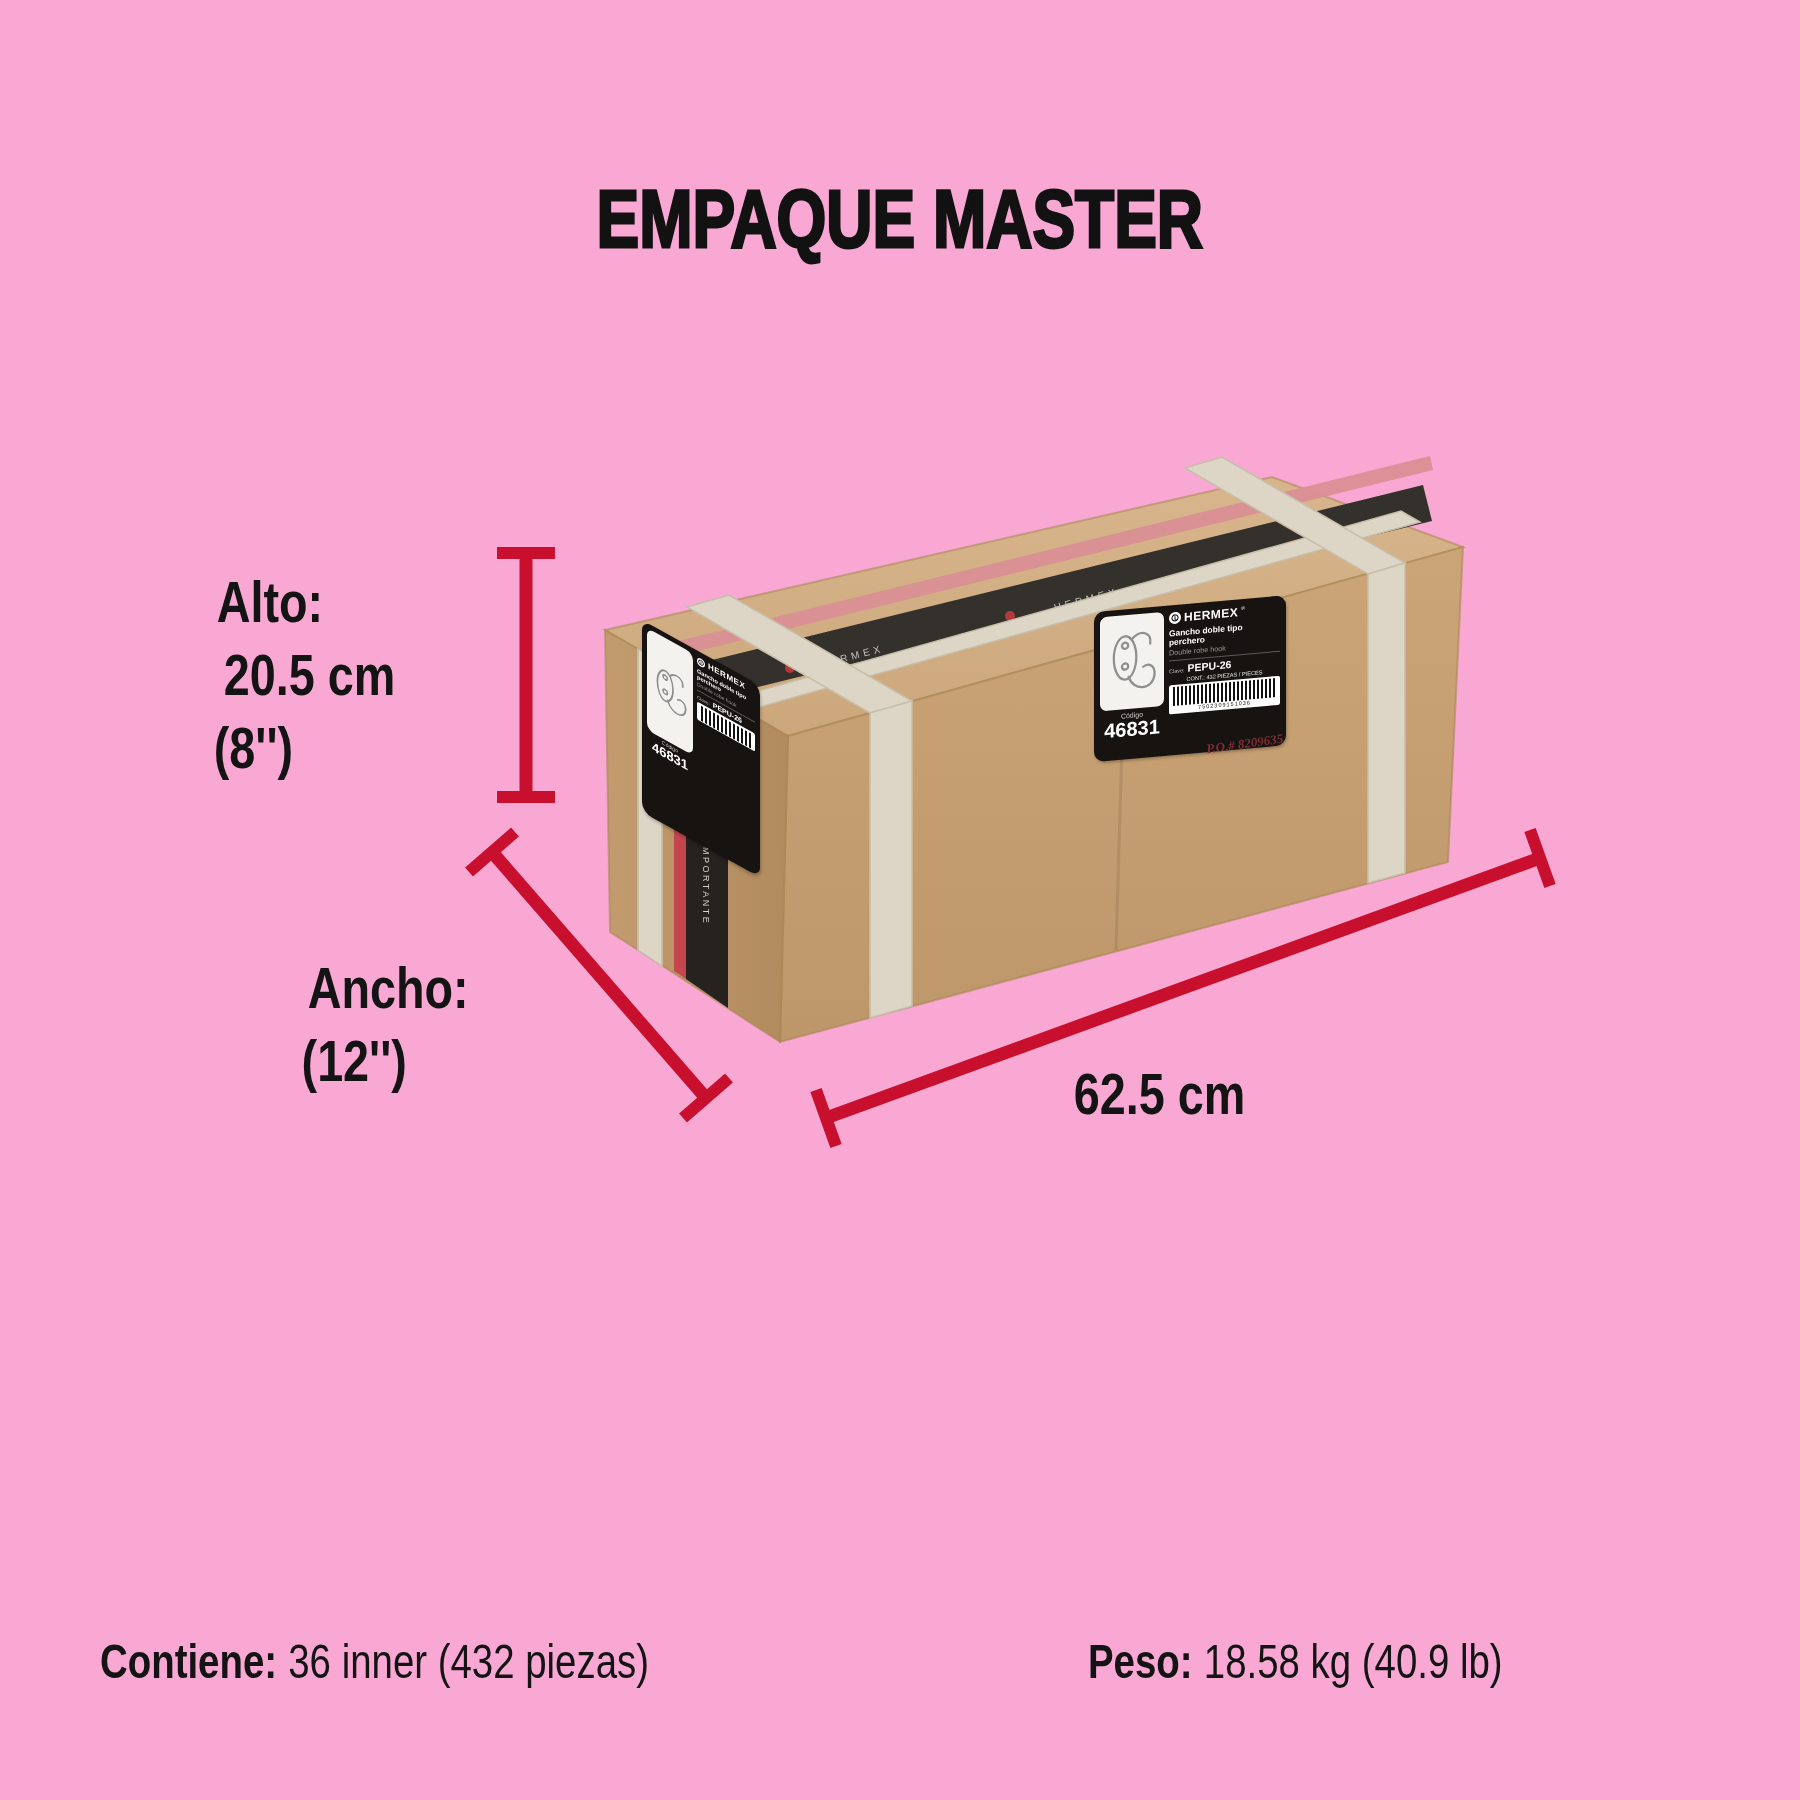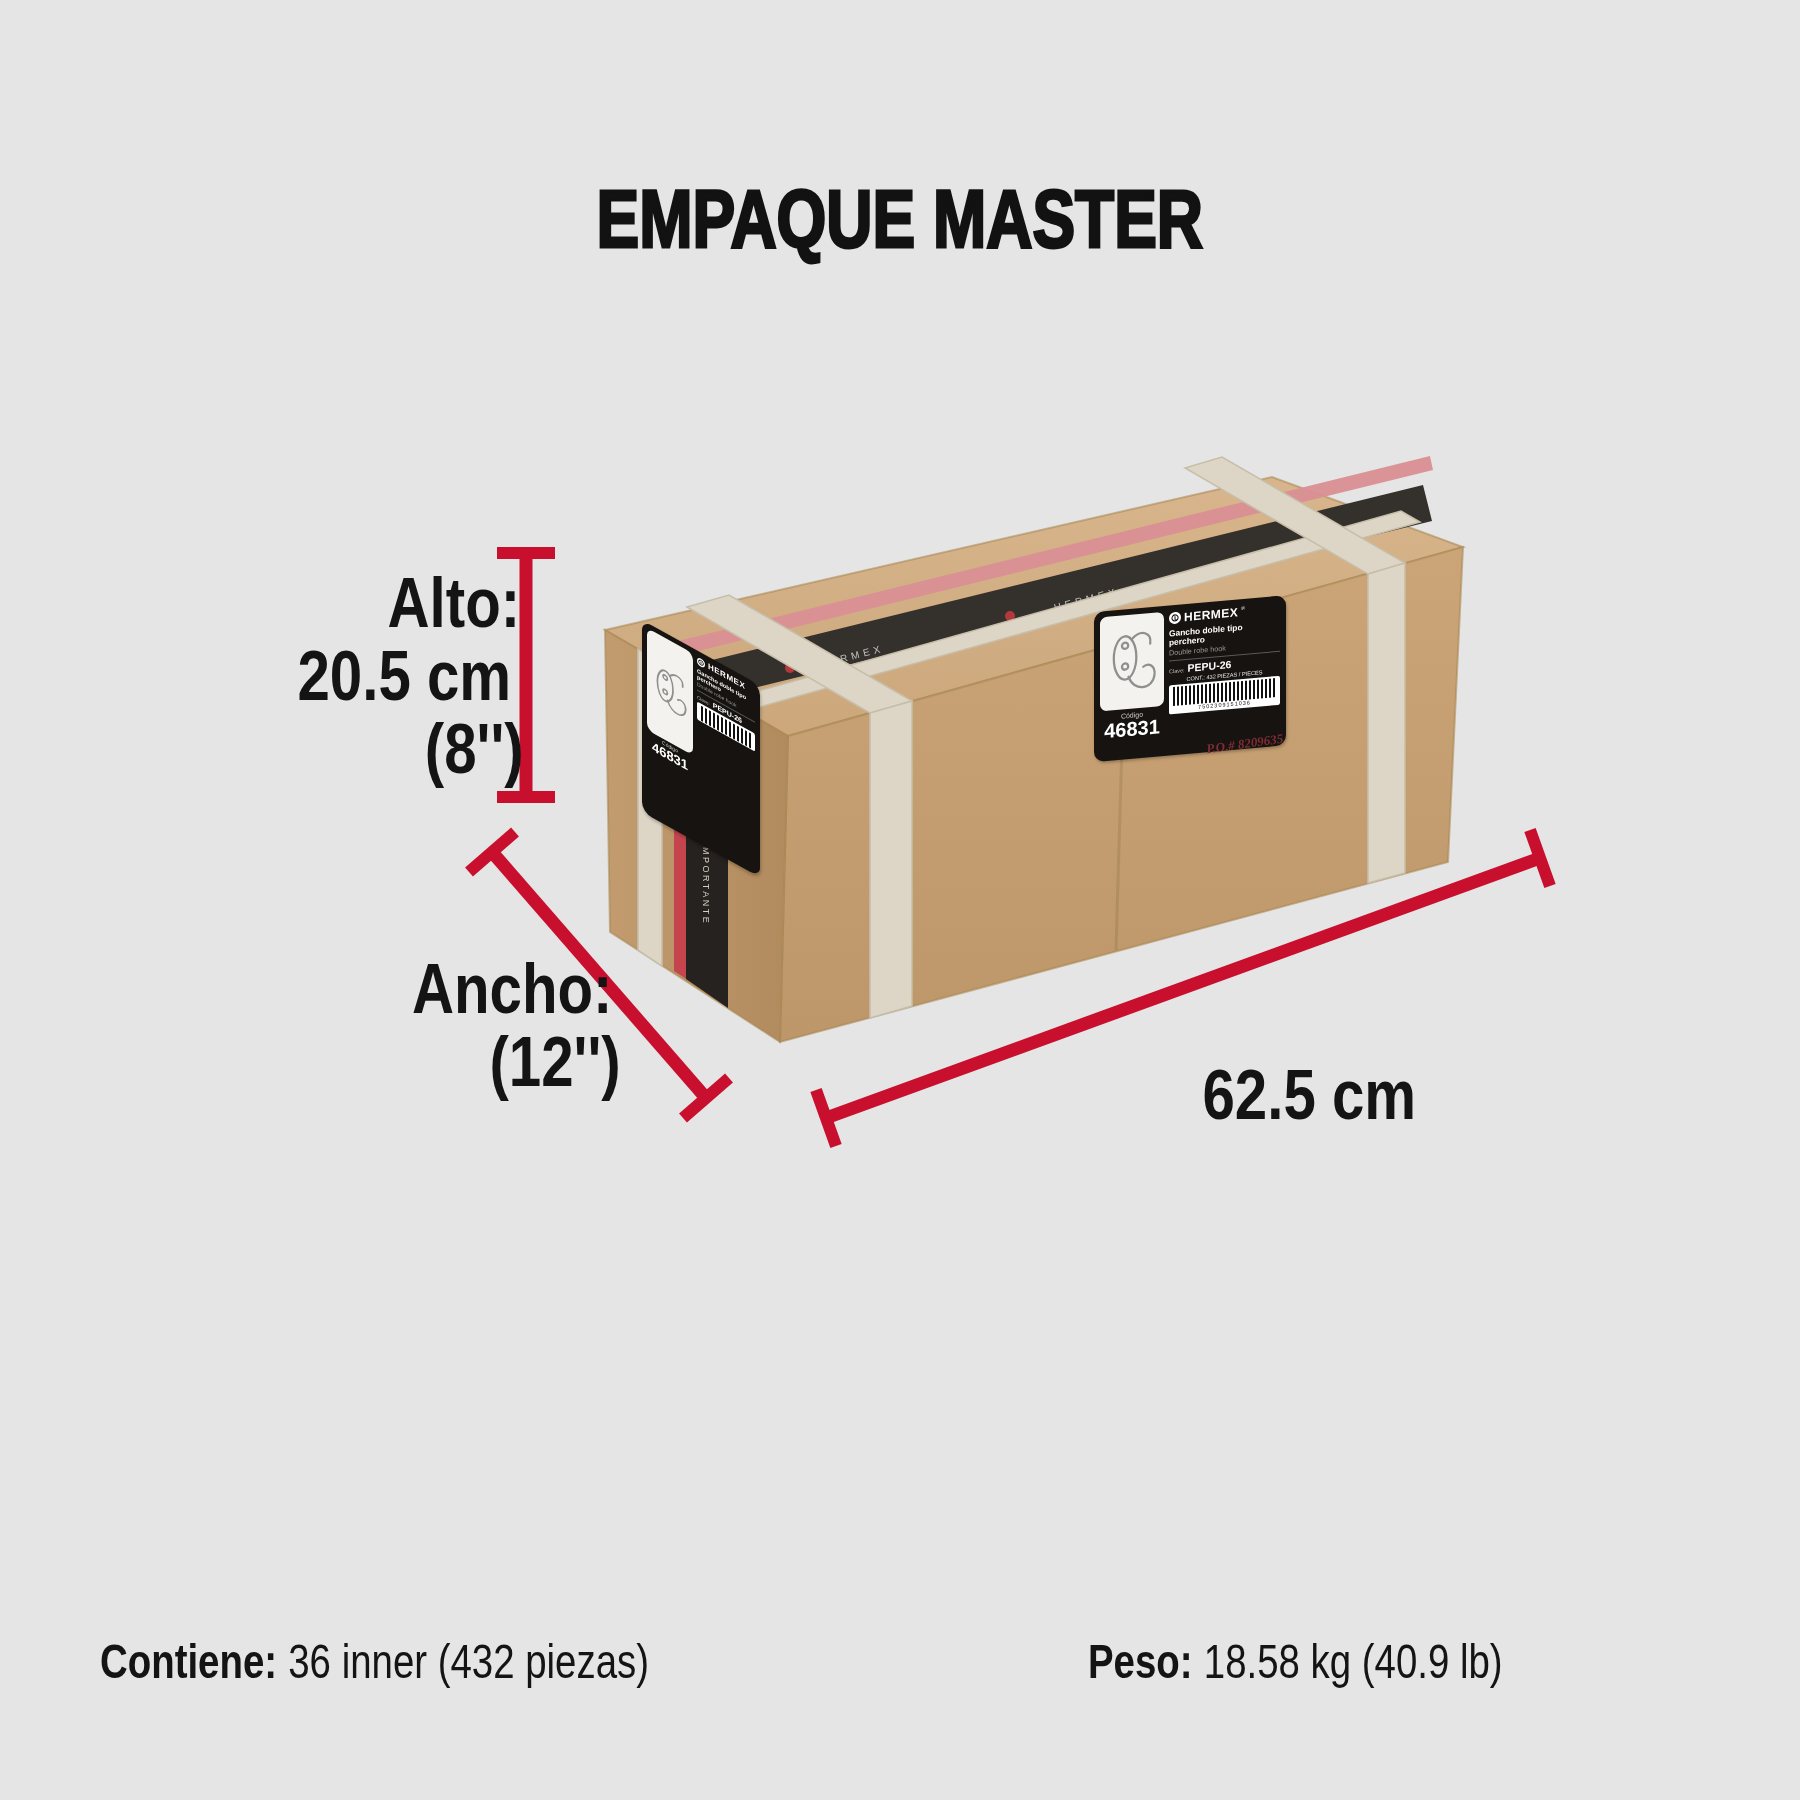--- a/index.html
+++ b/index.html
@@ -1,27 +1,27 @@
 <!DOCTYPE html>
 <html><head>
 <meta charset="utf-8">
 <style>
   html,body{margin:0;padding:0;background:#ffffff;}
-  .page{position:relative;width:1800px;height:1800px;background:#e5e5e5;overflow:hidden;
+  .page{position:relative;width:1800px;height:1800px;background:#f9a8d4;overflow:hidden;
         font-family:"Liberation Sans", sans-serif;}
 
   
   .title{position:absolute;left:0;top:172px;width:1800px;text-align:center;
          font-size:82px;font-weight:700;color:#121212;letter-spacing:0px;}
   .title .condense{display:inline-block;transform:scaleX(0.78);
          -webkit-text-stroke:3px #121212;}
 
   
-  .dim-block{position:absolute;text-align:right;color:#141414;
-             font-size:71px;font-weight:700;line-height:73px;white-space:nowrap;}
+  .dim-block{position:absolute;text-align:left;color:#141414;
+             font-size:57px;font-weight:700;line-height:73px;white-space:nowrap;}
   .dim-block .condense{display:inline-block;transform:scaleX(0.82);}
   .dim-alto {left:205px; top:566px; width:330px;}
   .dim-ancho{left:290px; top:952px; width:345px;}
   .dim-largo{left:1055px;top:1058px;width:385px;}
 
   
   .foot{position:absolute;top:1634px;font-size:48px;color:#141414;white-space:nowrap;}
   .foot .condense{display:inline-block;transform:scaleX(0.80);transform-origin:0 50%;}
   .foot .lbl{font-weight:700;}
   .foot .val{font-weight:400;margin-left:14px;}

